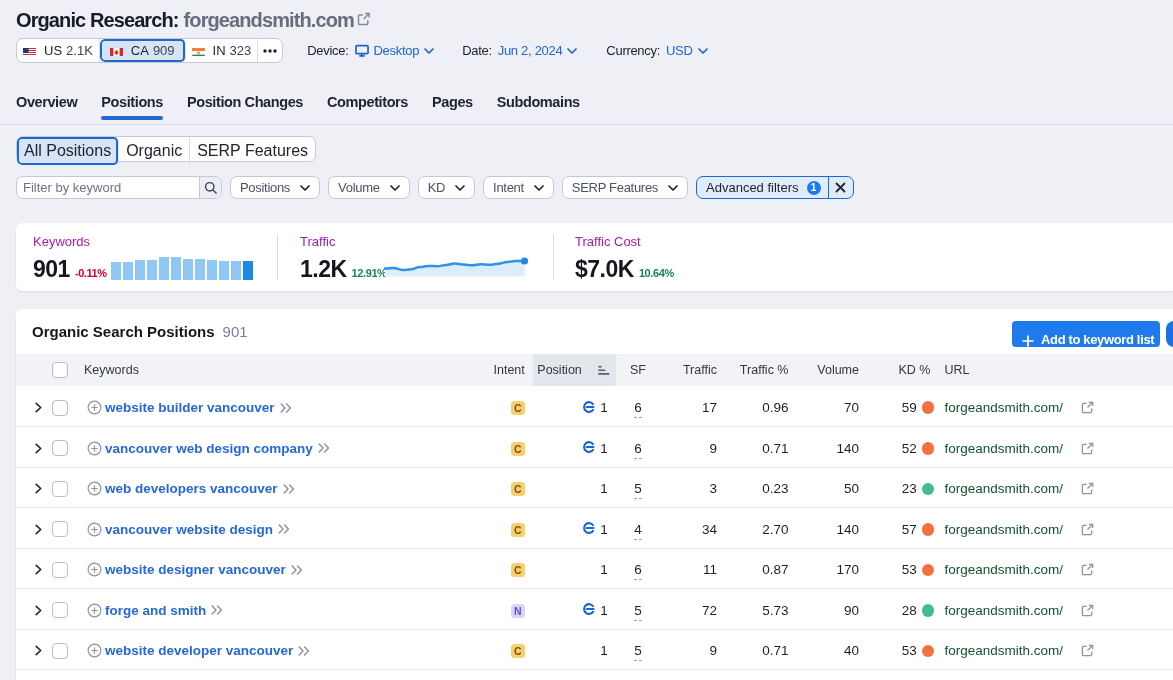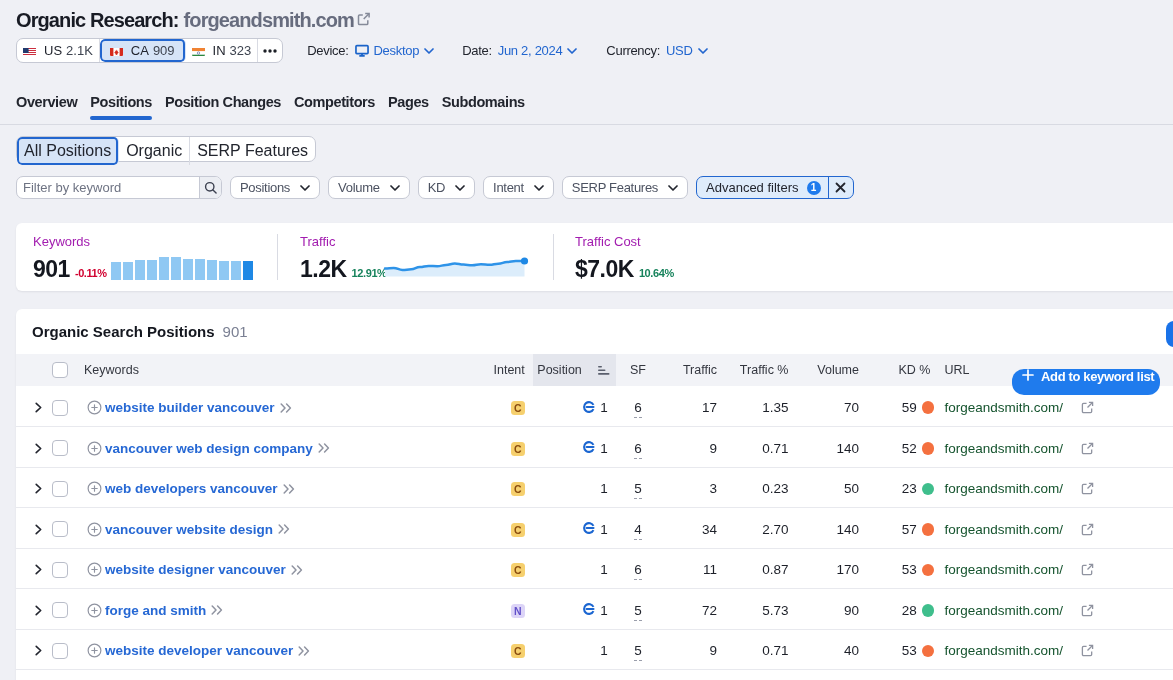--- a/index.html
+++ b/index.html
@@ -27,21 +27,21 @@
   .country-code { margin-right:4px; }
   .country-count { color:#3e4450; }
   .flag { width:13px; height:10px; border-radius:1px; display:inline-block; position:relative; overflow:hidden; flex:none; }
   .more-dots { display:flex; align-items:center; justify-content:center; padding:0 5px; cursor:pointer; }
 
   .hdr-dd { display:flex; align-items:center; gap:6px; font-size:13px; letter-spacing:-0.3px; }
   .hdr-dd .lbl { color:#22252e; }
   .hdr-dd .val { color:#2266cf; display:flex; align-items:center; gap:5px; cursor:pointer; }
 
   
-  .nav-tabs { display:flex; gap:13px; margin-top:31px; position:relative; }
+  .nav-tabs { display:flex; gap:24px; margin-top:31px; position:relative; }
   .nav-tab { font-size:14.5px; font-weight:bold; color:#22252e; line-height:16px; padding-bottom:10px; cursor:pointer; position:relative; letter-spacing:-0.4px; }
   .nav-tab.active::after { content:""; position:absolute; left:0; right:0; bottom:0; height:4px; background:#2266cf; border-radius:3px; }
   .nav-divider { height:1px; background:#d8dae2; width:1173px; margin-top:4px; }
 
   
   .content { padding:0 0 0 16px; }
   .seg-row { margin-top:11px; height:26px; }
   .seg-control { display:inline-flex; height:26px; border:1px solid #c6c9d4; border-radius:7px; background:#fff; }
   .seg { display:flex; align-items:center; padding:14px 7px; font-size:16px; color:#22252e; border-right:1px solid #d9dbe3; cursor:pointer; }
   .seg:last-child { border-right:none; }
@@ -75,21 +75,21 @@
   .mini-bars { position:absolute; left:95px; bottom:11px; display:flex; align-items:flex-end; gap:1.6px; height:23px; }
   .mini-bars .bar { width:10.4px; background:#8fc8f3; }
   .mini-bars .bar.current { background:#1e88e5; }
   .mini-line { position:absolute; left:108px; bottom:14px; line-height:0; }
 
   
   .table-card { margin-top:18px; background:#fff; border-radius:6px 0 0 6px; width:1157px; box-shadow:0 1px 2px rgba(24,27,36,.08); padding-bottom:30px; }
   .table-head { display:flex; align-items:center; height:45px; padding:0 0 0 16px; position:relative; }
   .table-title { font-size:15px; font-weight:bold; color:#14171f; }
   .table-count { font-size:15px; color:#7b8093; margin-left:8px; }
-  .add-kw-btn { position:absolute; left:996px; top:12px; height:26px; display:flex; align-items:flex-start; background:#1f7bed; color:#fff; border:none; border-radius:12px; padding:0 6px 0 10px; font-size:13px; font-weight:bold; font-family:inherit; cursor:pointer; letter-spacing:-0.35px;margin-top:48px; }
+  .add-kw-btn { position:absolute; left:996px; top:12px; height:26px; display:flex; align-items:flex-end; background:#1f7bed; color:#fff; border:none; border-radius:4px; padding:0 6px 0 10px; font-size:13px; font-weight:bold; font-family:inherit; cursor:pointer; letter-spacing:-0.35px; }
   .add-kw-btn .plus { margin-right:7px; }
   .edge-btn { position:absolute; left:1150px; top:12px; height:26px; width:36px; background:#1a72e8; border-radius:8px; }
 
   table.pos-table { border-collapse:collapse; width:1157px; table-layout:fixed; }
   .pos-table th { background:#f2f3f7; font-weight:normal; font-size:12.5px; color:#33363f; height:32px; padding:0; text-align:left; }
   .pos-table th.sorted { background:#e4e6ed; }
   .pos-table td { border-bottom:1px solid #e8e9ee; height:40.5px; font-size:13.5px; color:#1d2029; padding:3px 0 0 0; }
   .col-exp { width:36px; }
   .col-chk { width:32px; }
   .col-kw  { width:392px; }
@@ -431,21 +431,21 @@
           <svg width="14" height="12" viewBox="0 0 14 12" fill="none" stroke="#1b66d1" stroke-width="2.1">
                     <path d="M11.44 3.93A4.9 4.9 0 1 0 11.44 8.07"></path>
                     <path d="M4.6 6h6.9" stroke-linecap="round"></path>
                   </svg>
         </span>
         <span class="pos-num">1</span>
       </div>
     </td>
     <td class="sf-cell"><span class="sf-num">6</span></td>
     <td class="cell-r"><span>17</span></td>
-    <td class="cell-r"><span>1.35</span></td>
+    <td class="cell-r"><span>0.96</span></td>
     <td class="cell-r"><span>70</span></td>
     <td>
       <div class="kd-cell">
         <span class="kd-num">59</span>
         <span class="kd-dot kd-hard"></span>
       </div>
     </td>
     <td>
       <div class="url-cell">
         <a class="url-link">forgeandsmith.com/</a>

